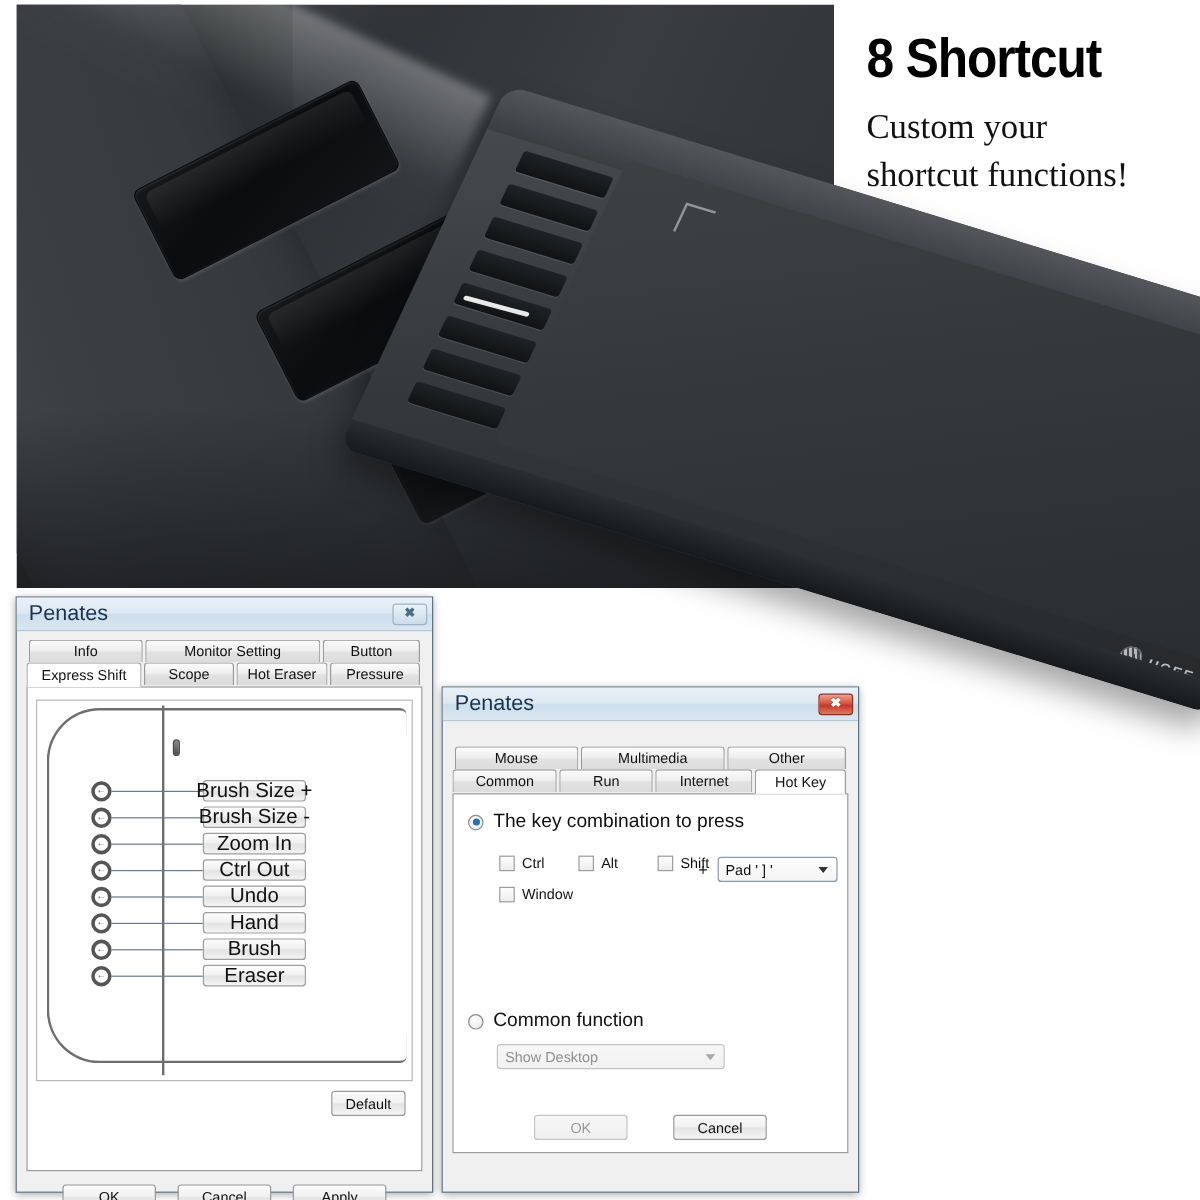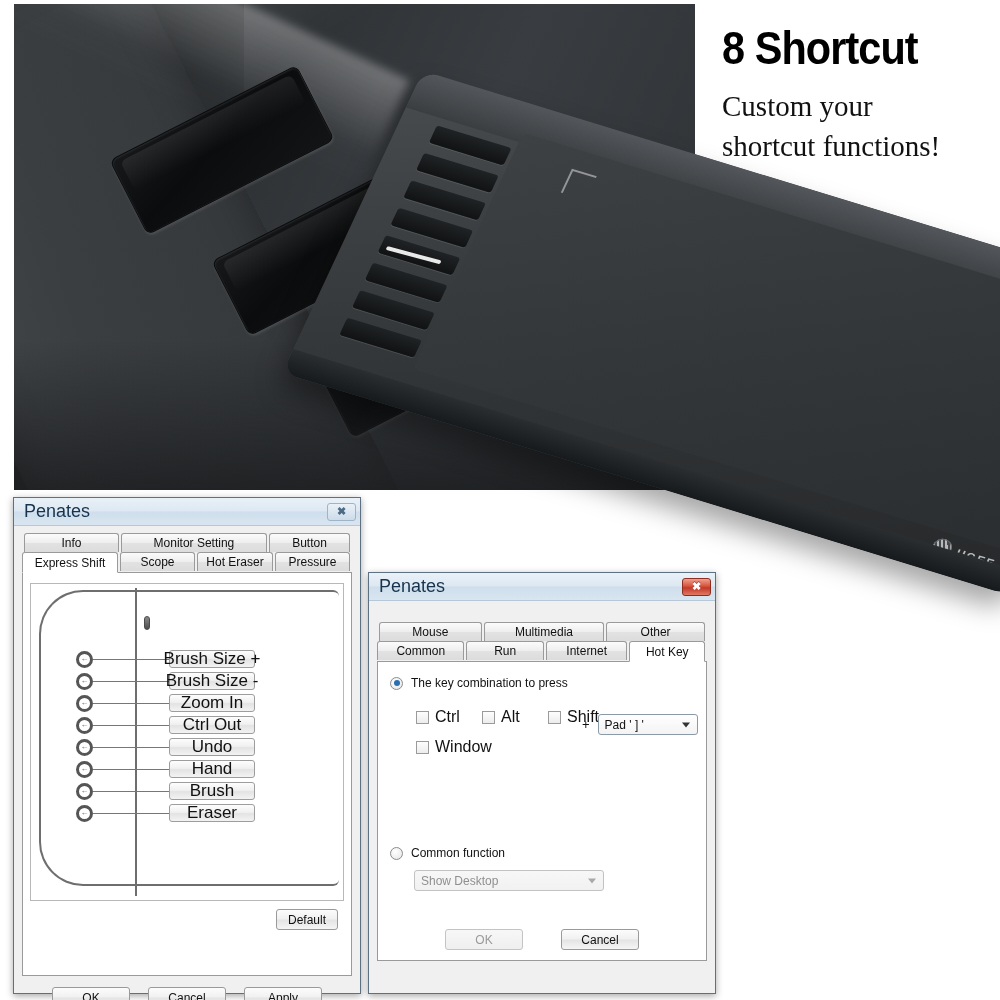--- a/index.html
+++ b/index.html
@@ -333,30 +333,30 @@
     width: 13px; height: 13px; border-radius: 50%;
     border: 1px solid #8c8c8c;
     background: radial-gradient(circle at 40% 35%, #ffffff, #e4e4e4);
     display:flex; align-items:center; justify-content:center;
     flex: 0 0 auto; cursor: pointer;
   }
   .radio.checked::after {
     content:""; width: 6px; height: 6px; border-radius:50%;
     background: #2a6fb0;
   }
-  .radio-label { font-size: 12px; color:#111; }
+  .radio-label { font-size: 16px; color:#111; }
   .checks {
     margin: 18px 0 0 26px;
     display: flex; flex-wrap: wrap;
     width: 200px;
   }
   .check-item {
     display:flex; align-items:center; gap:6px;
     width: 66px; margin-bottom: 12px;
-    font-size: 16px; color:#111;
+    font-size: 12px; color:#111;
   }
   .check-item.wide { width: 140px; }
   .checkbox {
     width: 13px; height: 13px;
     border: 1px solid #9b9b9b;
     background: linear-gradient(180deg,#fdfdfd,#ededed);
     flex: 0 0 auto; cursor: pointer;
   }
   .combo-area {
     position: absolute; left: 204px; top: 52px;

